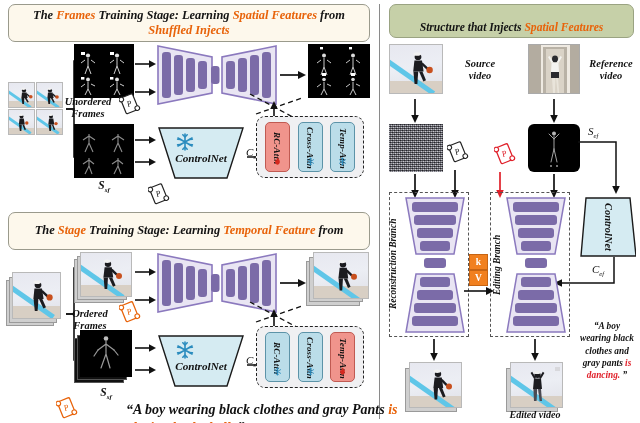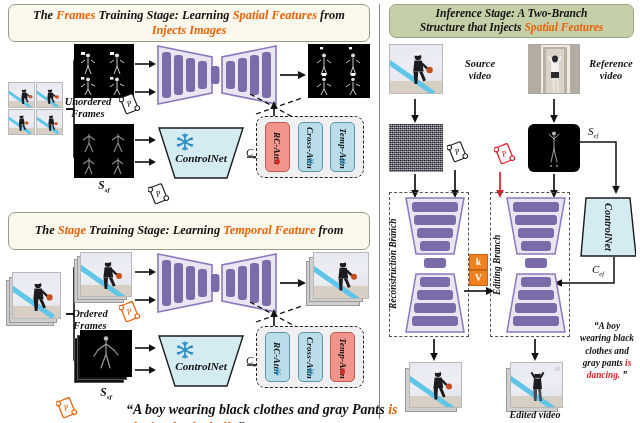--- a/index.html
+++ b/index.html
@@ -78,21 +78,21 @@
 </head>
 <body>
 
 <div id="fig">
 
   <div class="vdiv"></div>
 
   <div class="hdr cream" style="left:8px;top:4px;width:362px;height:38px;font-size:12.4px;">
     <div>
       <span class="bk">The </span><span class="or">Frames</span><span class="bk"> Training Stage: Learning </span><span class="or">Spatial Features</span><span class="bk"> from</span><br>
-      <span class="or">Injects Images</span>
+      <span class="or">Shuffled Injects</span>
     </div>
   </div>
 
   <div class="imgwrap" style="left:8px;top:82px;width:56px;height:54px;">
     <div class="court" style="left:0;top:0;width:27px;height:26px;">
       <div class="floor"></div>
         <div class="stripe" style="left:-2px;top:6px;width:30px;height:3.2px;"></div>
       <svg width="27" height="26" style="position:absolute;left:0;top:0;">
           <g fill="#1b1b1f">
             <ellipse cx="15" cy="7.5" rx="2.1" ry="2"></ellipse>
@@ -574,21 +574,21 @@
         <text x="10.5" y="14" font-size="8" font-family="Liberation Serif, serif" font-style="italic" text-anchor="middle" fill="#E8630A">P</text>
       </g>
     </svg>
   </div>
   <div class="quote" style="left:80px;top:401px;width:298px;font-size:14px;margin-left:46px;">
     <span style="color:#111;">“A boy wearing black clothes and gray  Pants </span><span style="color:#E8630A;">is playing basketball.</span><span style="color:#111;"> ”</span>
   </div>
 
   <div class="hdr green" style="left:389px;top:4px;width:245px;height:34px;font-size:11.6px;">
     <div>
-      <span class="bk">Inference Stage: A Two-Branch</span><br>
+      <br>
       <span class="bk">Structure that Injects </span><span class="or">Spatial Features</span>
     </div>
   </div>
 
   <div class="imgwrap" style="left:389px;top:44px;width:58px;height:52px;">
     <div class="court" style="left:0;top:0;width:54px;height:50px;">
       <div class="floor"></div>
         <div class="stripe" style="left:-4px;top:12px;width:60px;height:5px;"></div>
       <svg width="54" height="50" style="position:absolute;left:0;top:0;">
         <g fill="#1c1c20">

